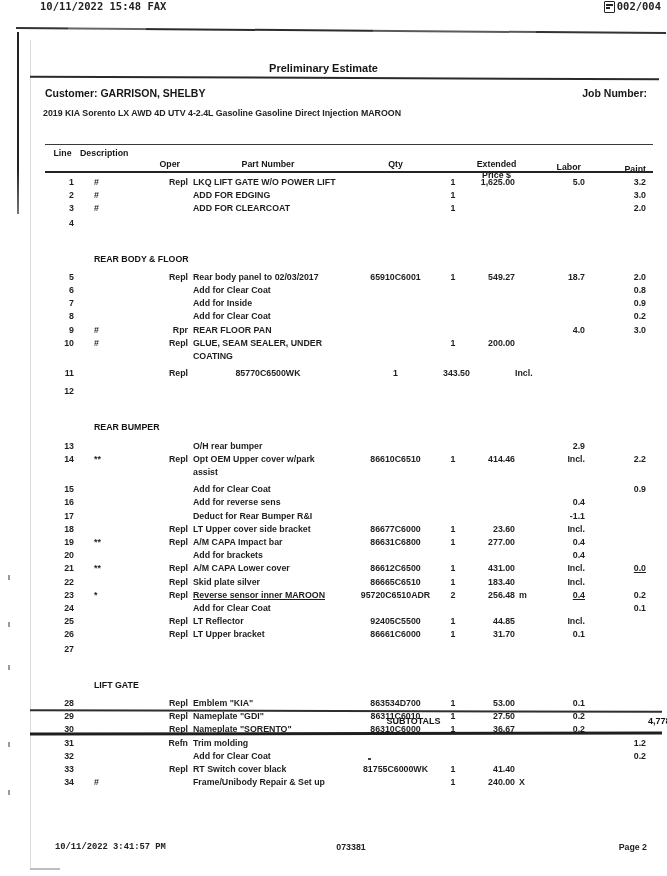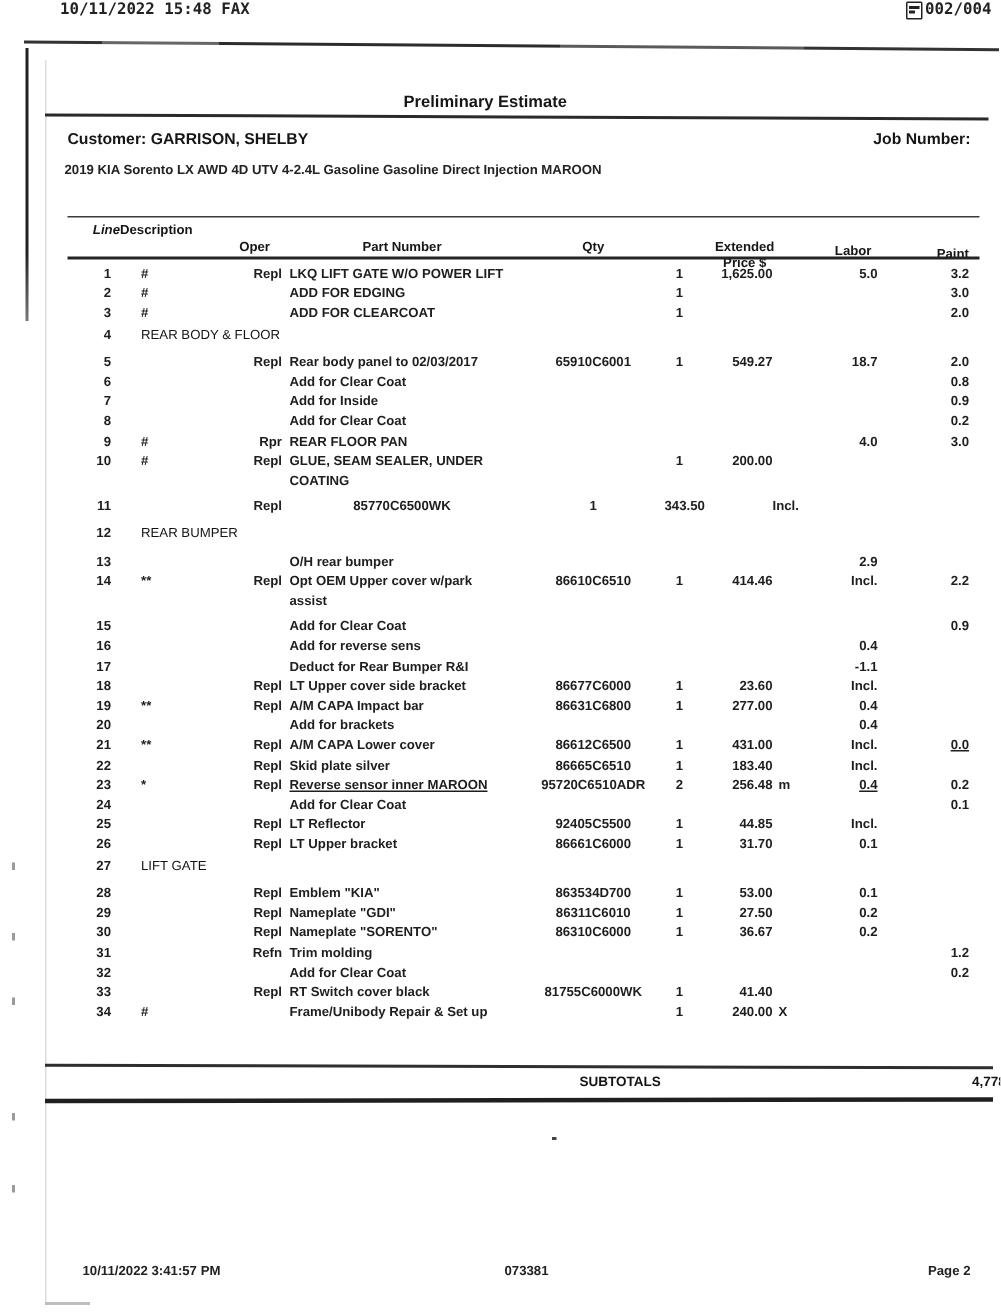--- a/index.html
+++ b/index.html
@@ -32,21 +32,21 @@
   .title-line{position:absolute;left:30px;right:8px;top:77px;height:2px;background:#2a2a2a;transform:rotate(0.25deg);}
   .cust-row{position:absolute;left:45px;right:20px;top:87px;display:flex;justify-content:space-between;
     font-size:10.5px;font-weight:700;color:#161616;}
   .vehicle{position:absolute;left:43px;top:108px;font-size:8.8px;font-weight:700;color:#222;}
   
   .tbl-topline{position:absolute;left:45px;right:14px;top:144px;height:1px;background:#3a3a3a;}
   .thead{position:absolute;left:45px;top:148px;width:603px;display:grid;
     grid-template-columns:35px 30px 78px 160px 95px 20px 52px 15px 55px 63px;
     font-size:8.8px;font-weight:700;color:#161616;}
   .thead .h{line-height:11px;}
-  .h-line{text-align:right;font-style:italic;}
+  .h-line{text-align:center;}
   .h-oper{grid-column:2 / span 2;text-align:right;padding-right:8px;}
   .h-desc{text-align:center;}
   .h-part{text-align:center;}
   .h-qty{text-align:center;}
   .h-ext{grid-column:7 / span 2;text-align:center;}
   .h-labor{text-align:right;padding-right:4px;padding-top:3px;}
   .h-paint{text-align:right;padding-right:2px;padding-top:5px;}
   .tbl-headline{position:absolute;left:45px;right:14px;top:171px;height:2px;background:#242424;}
   .rows{position:absolute;left:45px;top:176px;width:603px;}
   .row{display:grid;grid-template-columns:35px 30px 78px 160px 95px 20px 52px 15px 55px 63px;
@@ -56,36 +56,36 @@
   .c-marker{padding-left:14px;}
   .c-oper{text-align:right;}
   .c-desc{padding-left:5px;padding-right:8px;}
   .c-part{text-align:center;}
   .c-qty{text-align:center;}
   .c-price{text-align:right;}
   .c-suffix{padding-left:4px;}
   .c-labor{text-align:right;}
   .c-paint{text-align:right;padding-right:2px;}
   .section-row{grid-template-columns:35px 1fr;margin:1px 0 5px 0;}
-  .c-section{padding-left:14px;font-weight:400;color:#141414;}
+  .c-section{padding-left:14px;font-weight:700;color:#141414;margin-top:36px;}
   .row.pad2{padding-bottom:4px;}
   .u{text-decoration:underline;}
   
   .sub-wrap{position:absolute;left:45px;width:603px;top:710px;}
   .sub-line-top{position:absolute;left:-15px;right:-14px;top:0;height:2px;background:#2e2e2e;transform:rotate(0.15deg);}
   .sub-row{position:relative;display:grid;grid-template-columns:35px 30px 78px 160px 95px 20px 52px 15px 55px 63px;
     font-size:9px;font-weight:700;color:#141414;padding-top:5px;line-height:12px;gap:28px;}
   .s-label{grid-column:4 / span 2;text-align:center;}
   .s-ext{grid-column:7;text-align:right;}
   .s-labor{grid-column:9;text-align:right;}
   .s-paint{grid-column:10;text-align:right;padding-right:2px;font-weight:900;}
   .sub-line-bot{position:absolute;left:-15px;right:-14px;top:22px;height:2.5px;background:#1f1f1f;transform:rotate(-0.1deg);}
   
   .footer{position:absolute;left:55px;right:20px;top:842px;font-size:8.8px;font-weight:700;color:#222;}
-  .f-left{position:absolute;left:0;}
+  .f-left{position:absolute;left:0;font-family:Liberation Mono, monospace;}
   .f-center{position:absolute;left:0;right:0;text-align:center;}
   .f-right{position:absolute;right:0;}
   .dot2{position:absolute;left:368px;top:758px;width:3px;height:2px;background:#444;}
 </style>
 </head>
 <body>
 
 <div class="page">
 
   <div class="fax-topline"></div>

